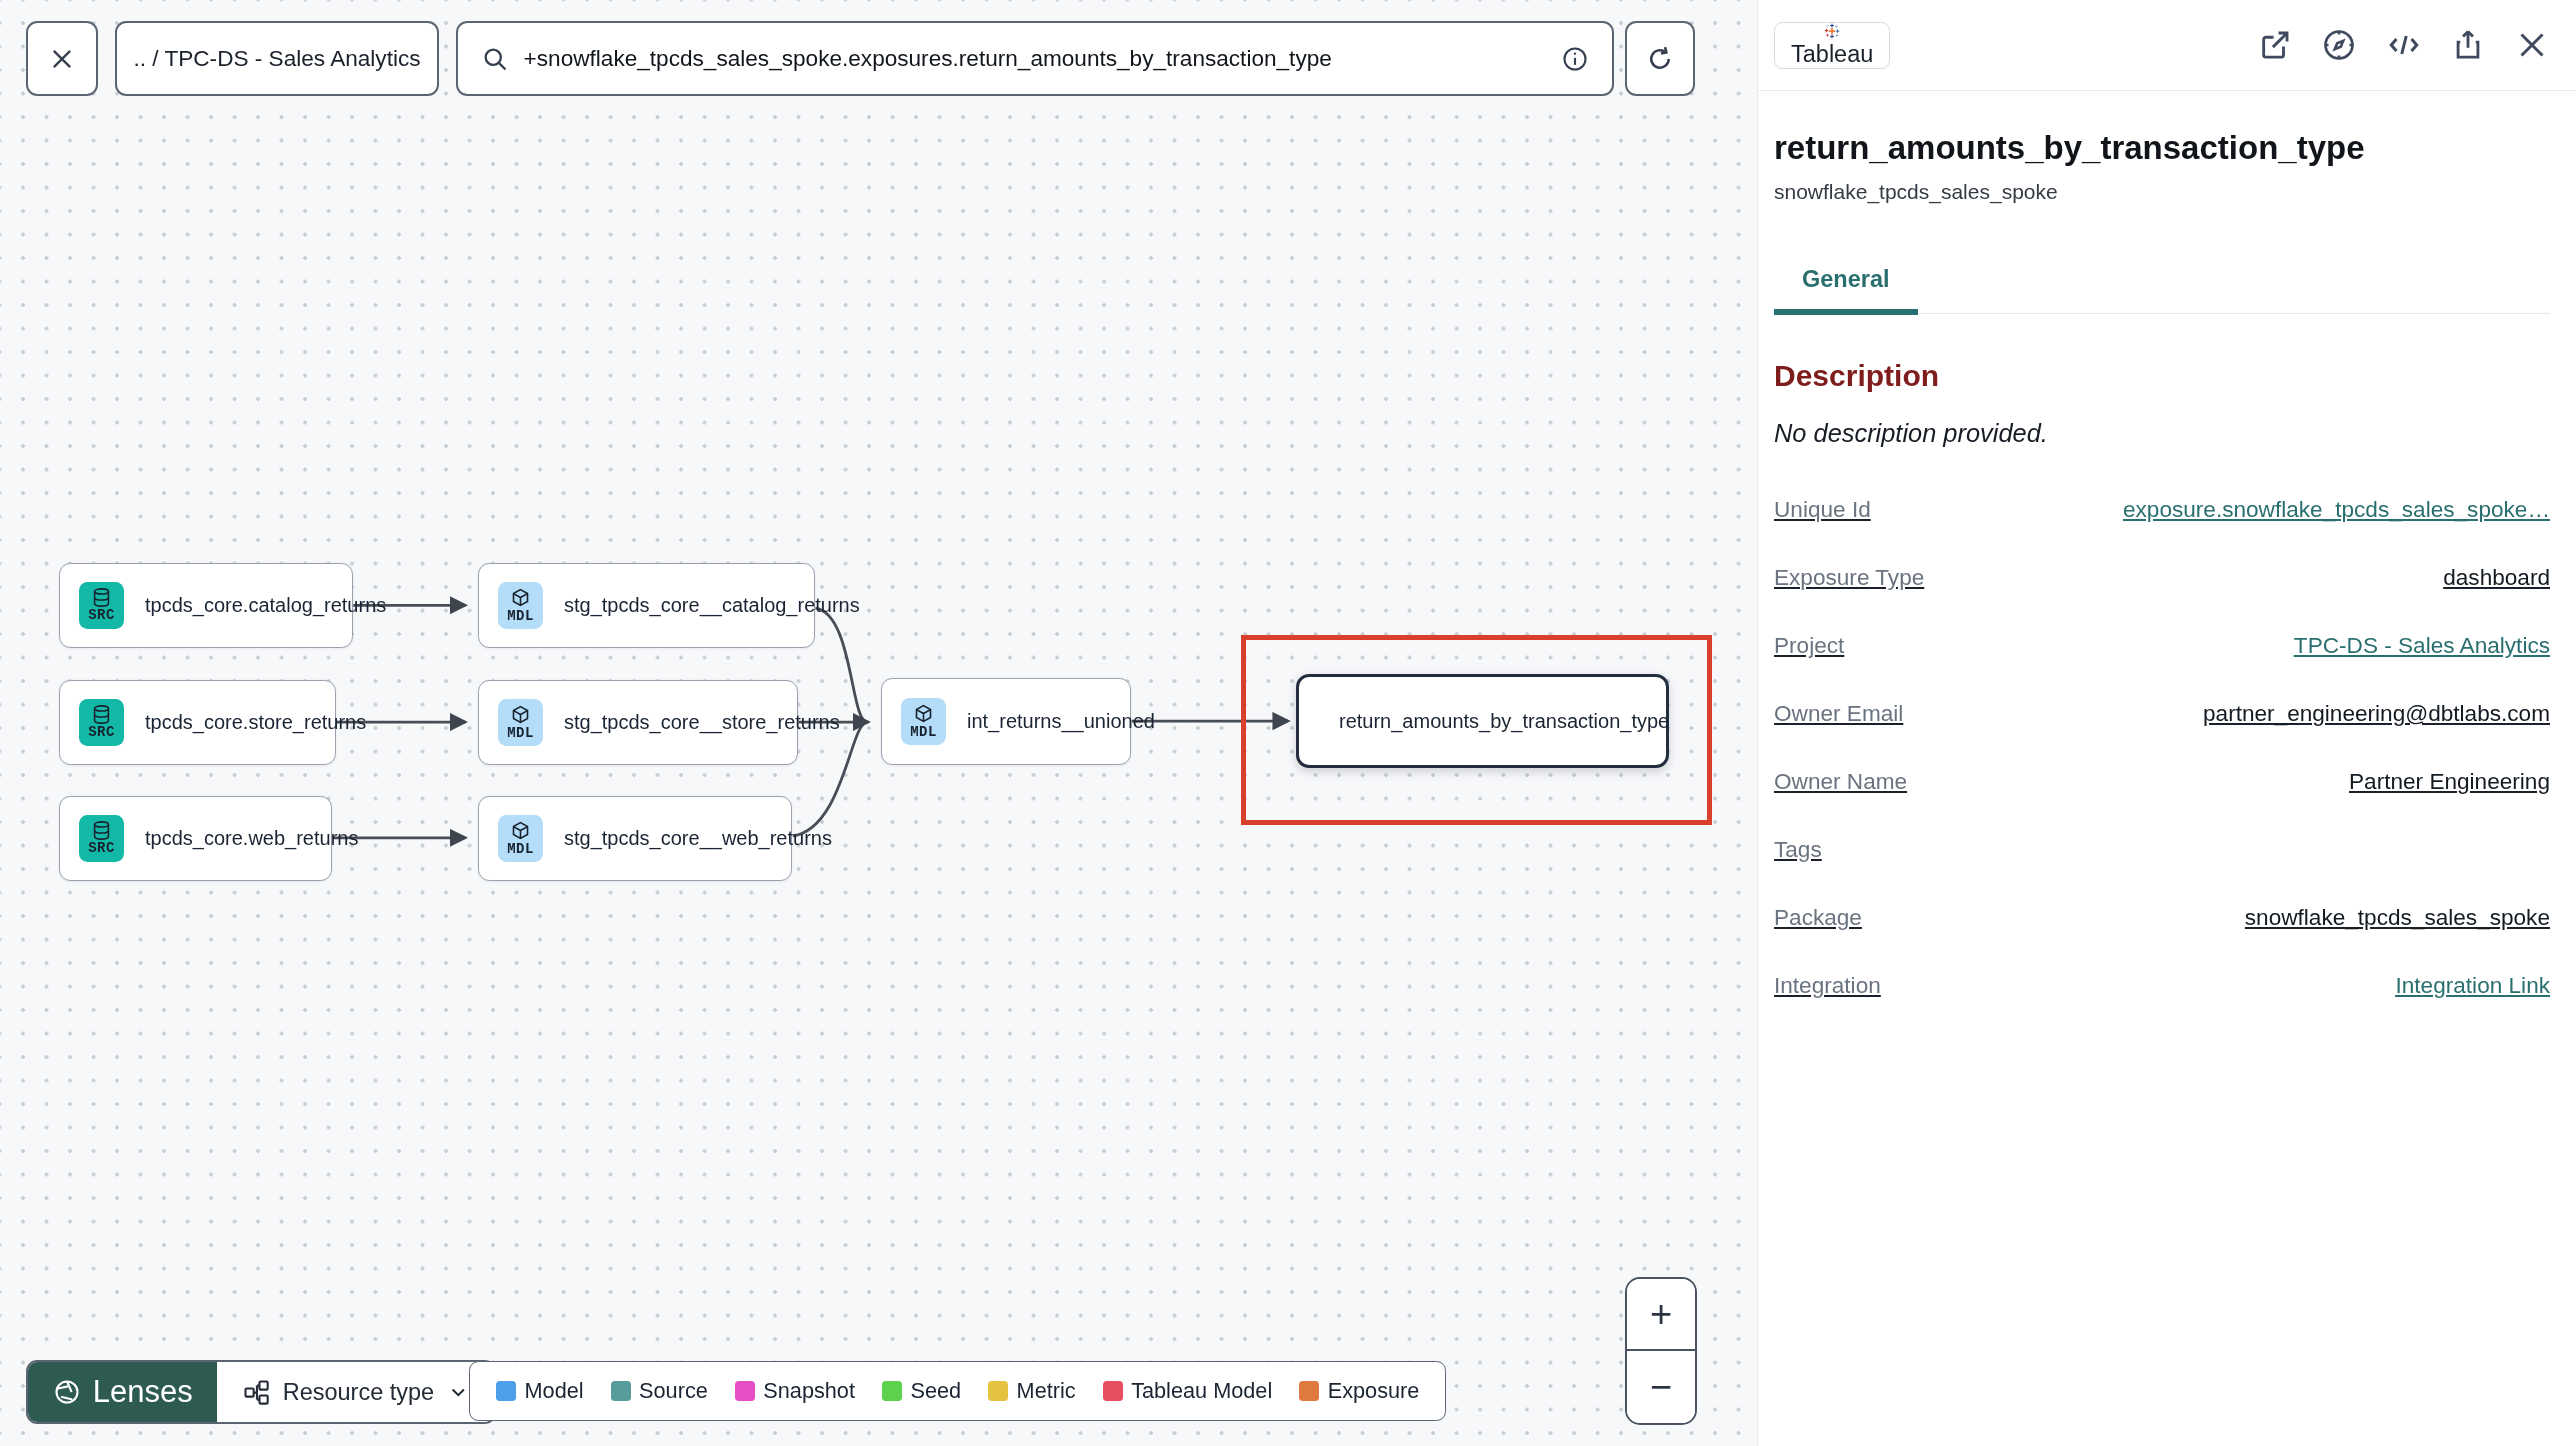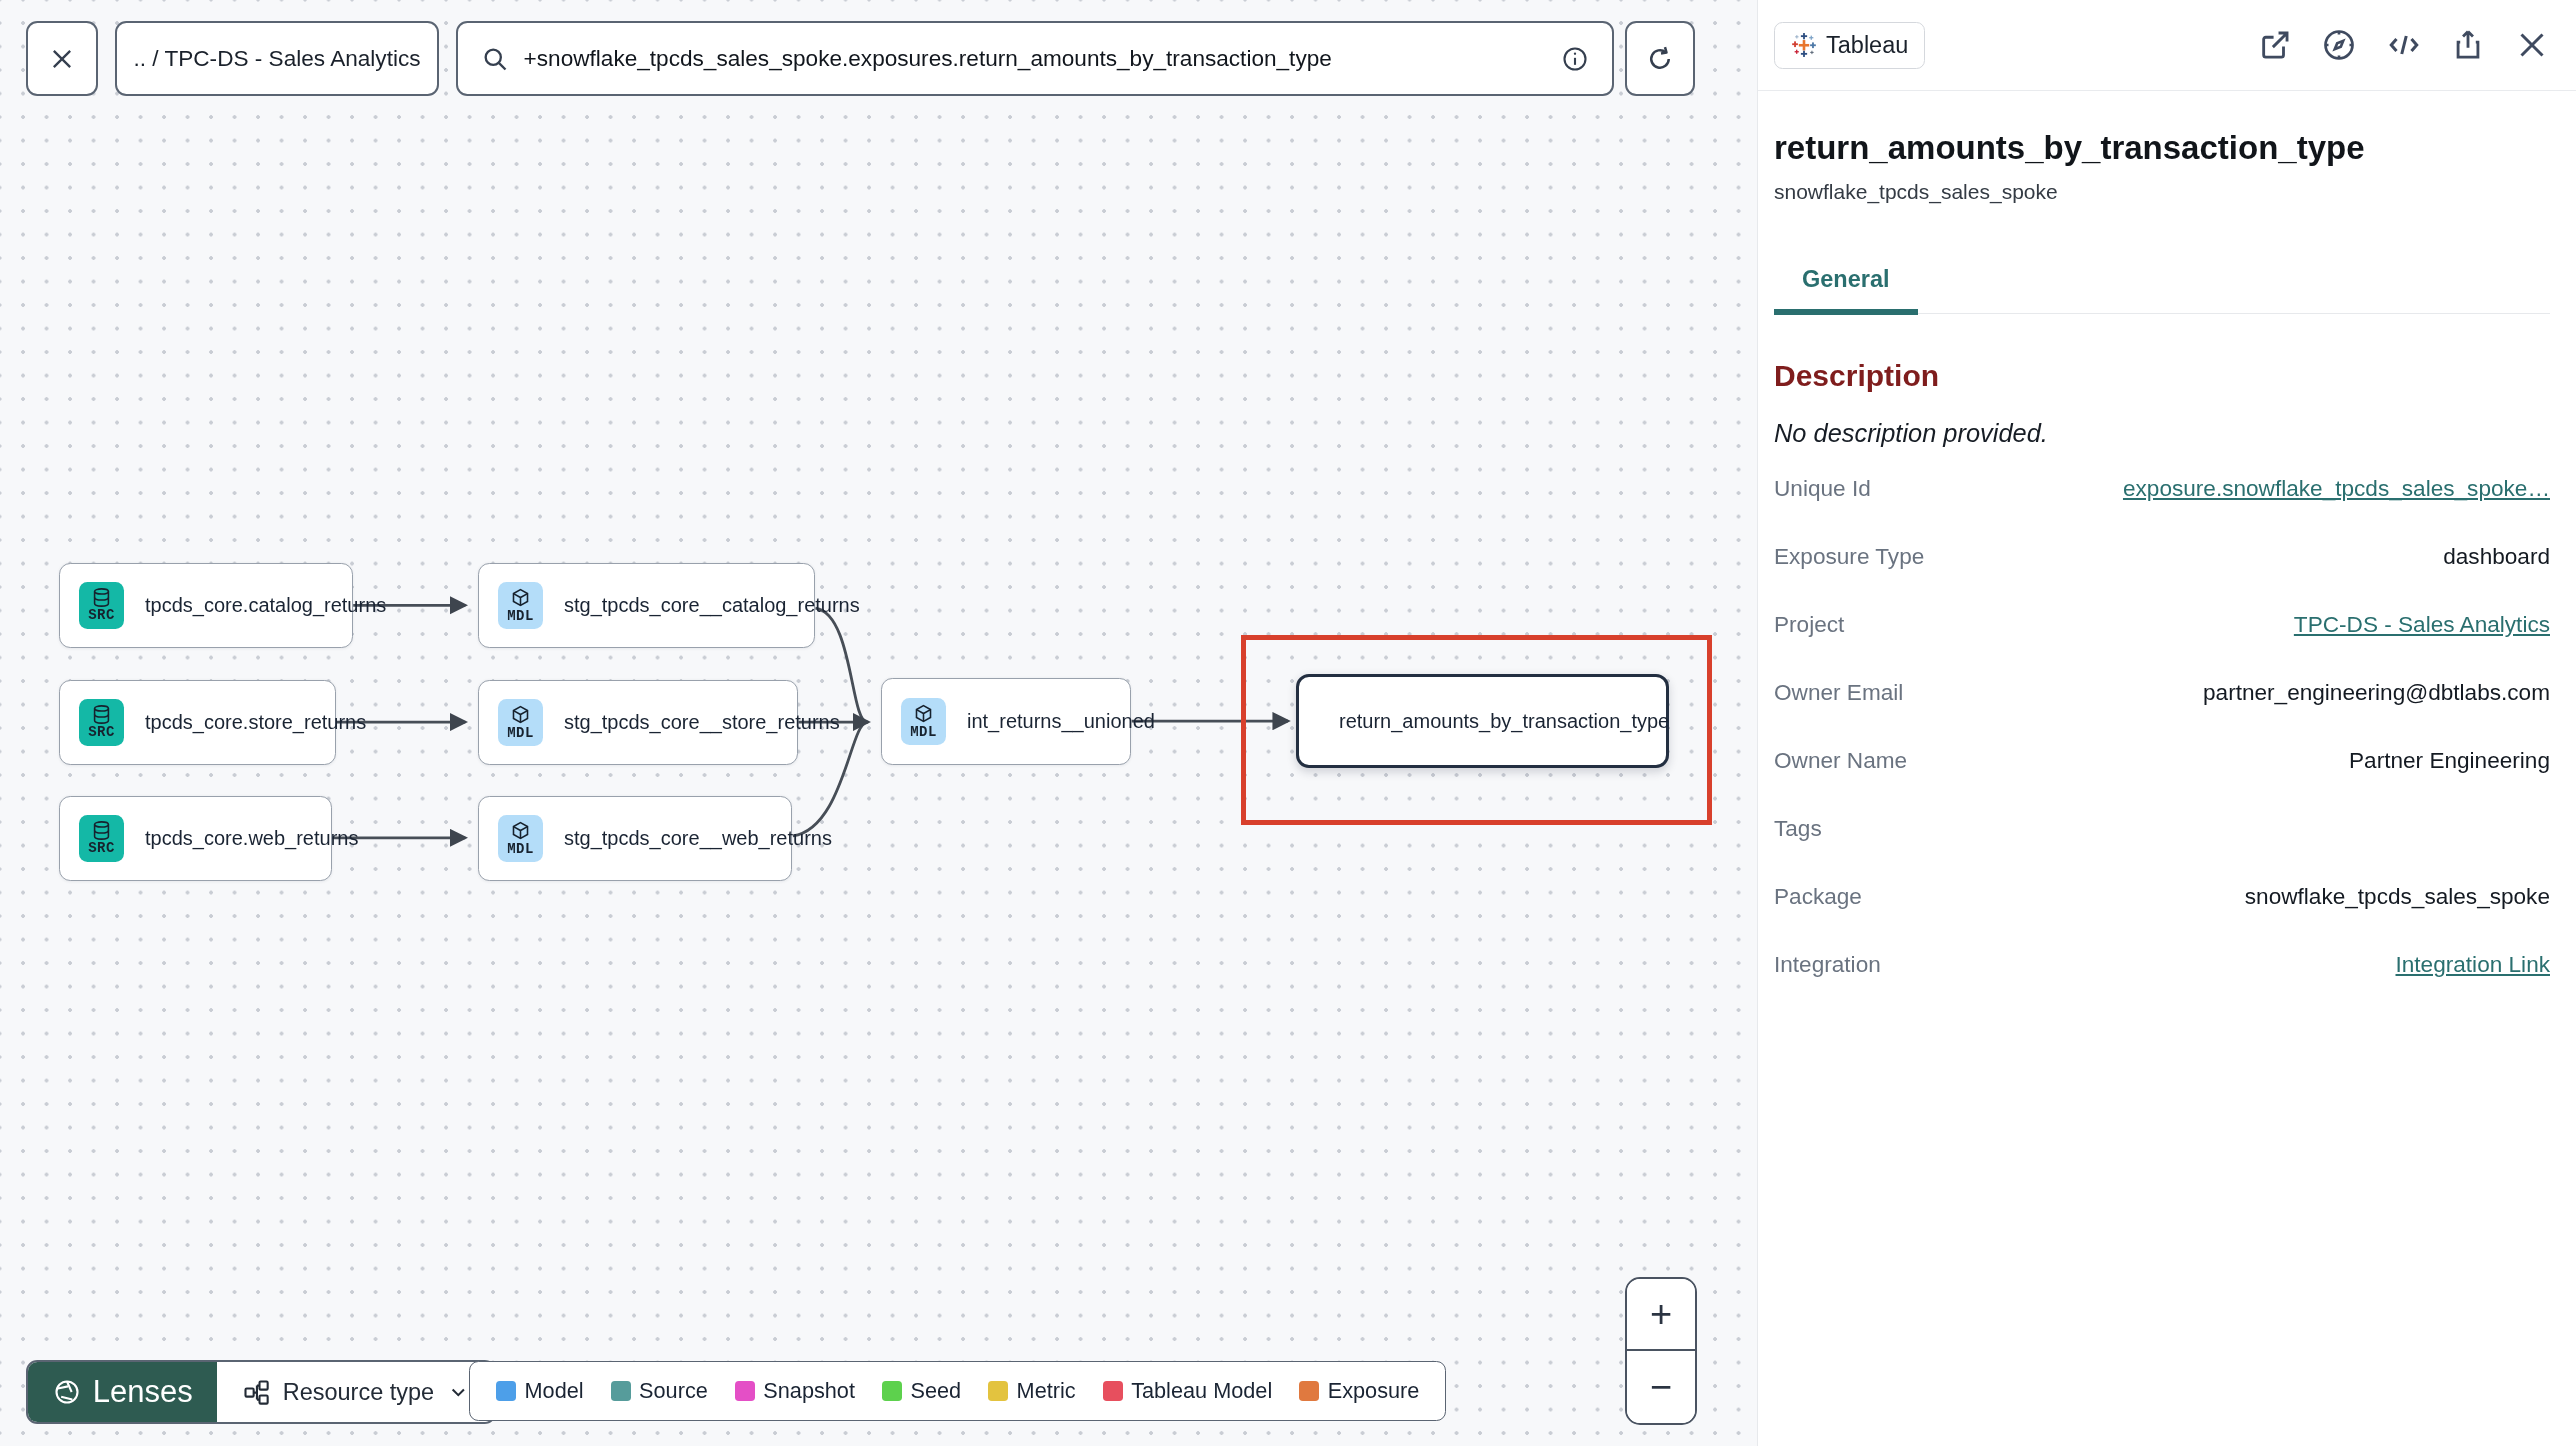--- a/index.html
+++ b/index.html
@@ -63,37 +63,37 @@
     border:2.4px solid #4A5361; border-radius:15px; background:#FFFFFF; overflow:hidden; }
   .zoom-btn { width:100%; height:72px; display:flex; align-items:center; justify-content:center;
     font-size:38px; font-weight:300; color:#2B3442; cursor:pointer; background:#FFFFFF; border:none; }
   .zoom-btn:first-child { border-bottom:2.4px solid #4A5361; }
 
   
   .panel { position:absolute; left:1758px; top:0; width:818px; height:1446px; background:#FFFFFF; }
   .panel-header { height:91px; border-bottom:1.9px solid #E9EBEE; display:flex;
     align-items:center; justify-content:space-between; padding:0 26px 0 16px; }
   .tool-badge { height:47px; border:1.9px solid #D5D8DD; border-radius:8.5px; display:flex;
-    align-items:center; gap:9px; padding:0 16px; font-size:23.5px; color:#1A212B; cursor:pointer; }
+    align-items:center; gap:2px; padding:0 16px; font-size:23.5px; color:#1A212B; cursor:pointer;flex-direction:column; }
   .header-icons { display:flex; align-items:center; gap:29px; }
   .header-icons svg { stroke:#3F4A5F; cursor:pointer; }
 
   .panel-body { padding:0 26px 0 16px; }
   .panel-title { margin-top:38px; font-size:33px; font-weight:700; color:#11151A; }
   .panel-subtitle { margin-top:13px; font-size:21px; color:#343B44; }
 
   .tabs { margin-top:62px; border-bottom:1.9px solid #E7E9EC; display:flex; }
   .tab { padding:0 28px 16px; font-size:23.5px; font-weight:700; color:#2A6F6F;
     border-bottom:6.6px solid #2A6F6F; margin-bottom:-1.9px; cursor:pointer; }
 
   .desc-heading { margin-top:45px; font-size:30px; font-weight:700; color:#7f1d1d; }
   .desc-empty { margin-top:26px; font-size:25.4px; font-style:italic; color:#171D25; }
 
   .rows { margin-top:28px; }
-  .row { display:flex; justify-content:space-between; height:68px; }
+  .row { display:flex; align-items:center; justify-content:space-between; height:68px;text-decoration:underline; }
   .row-label { font-size:22.6px; color:#6A7380; }
   .row-value { font-size:22.6px; color:#141A22; }
   .row-value.link { color:#2A6F6F; text-decoration:underline; cursor:pointer; }
 </style>
 </head>
 <body>
 
 <div class="canvas">
 
   <svg id="edges" width="1758" height="1446" viewBox="0 0 1867 1536">

